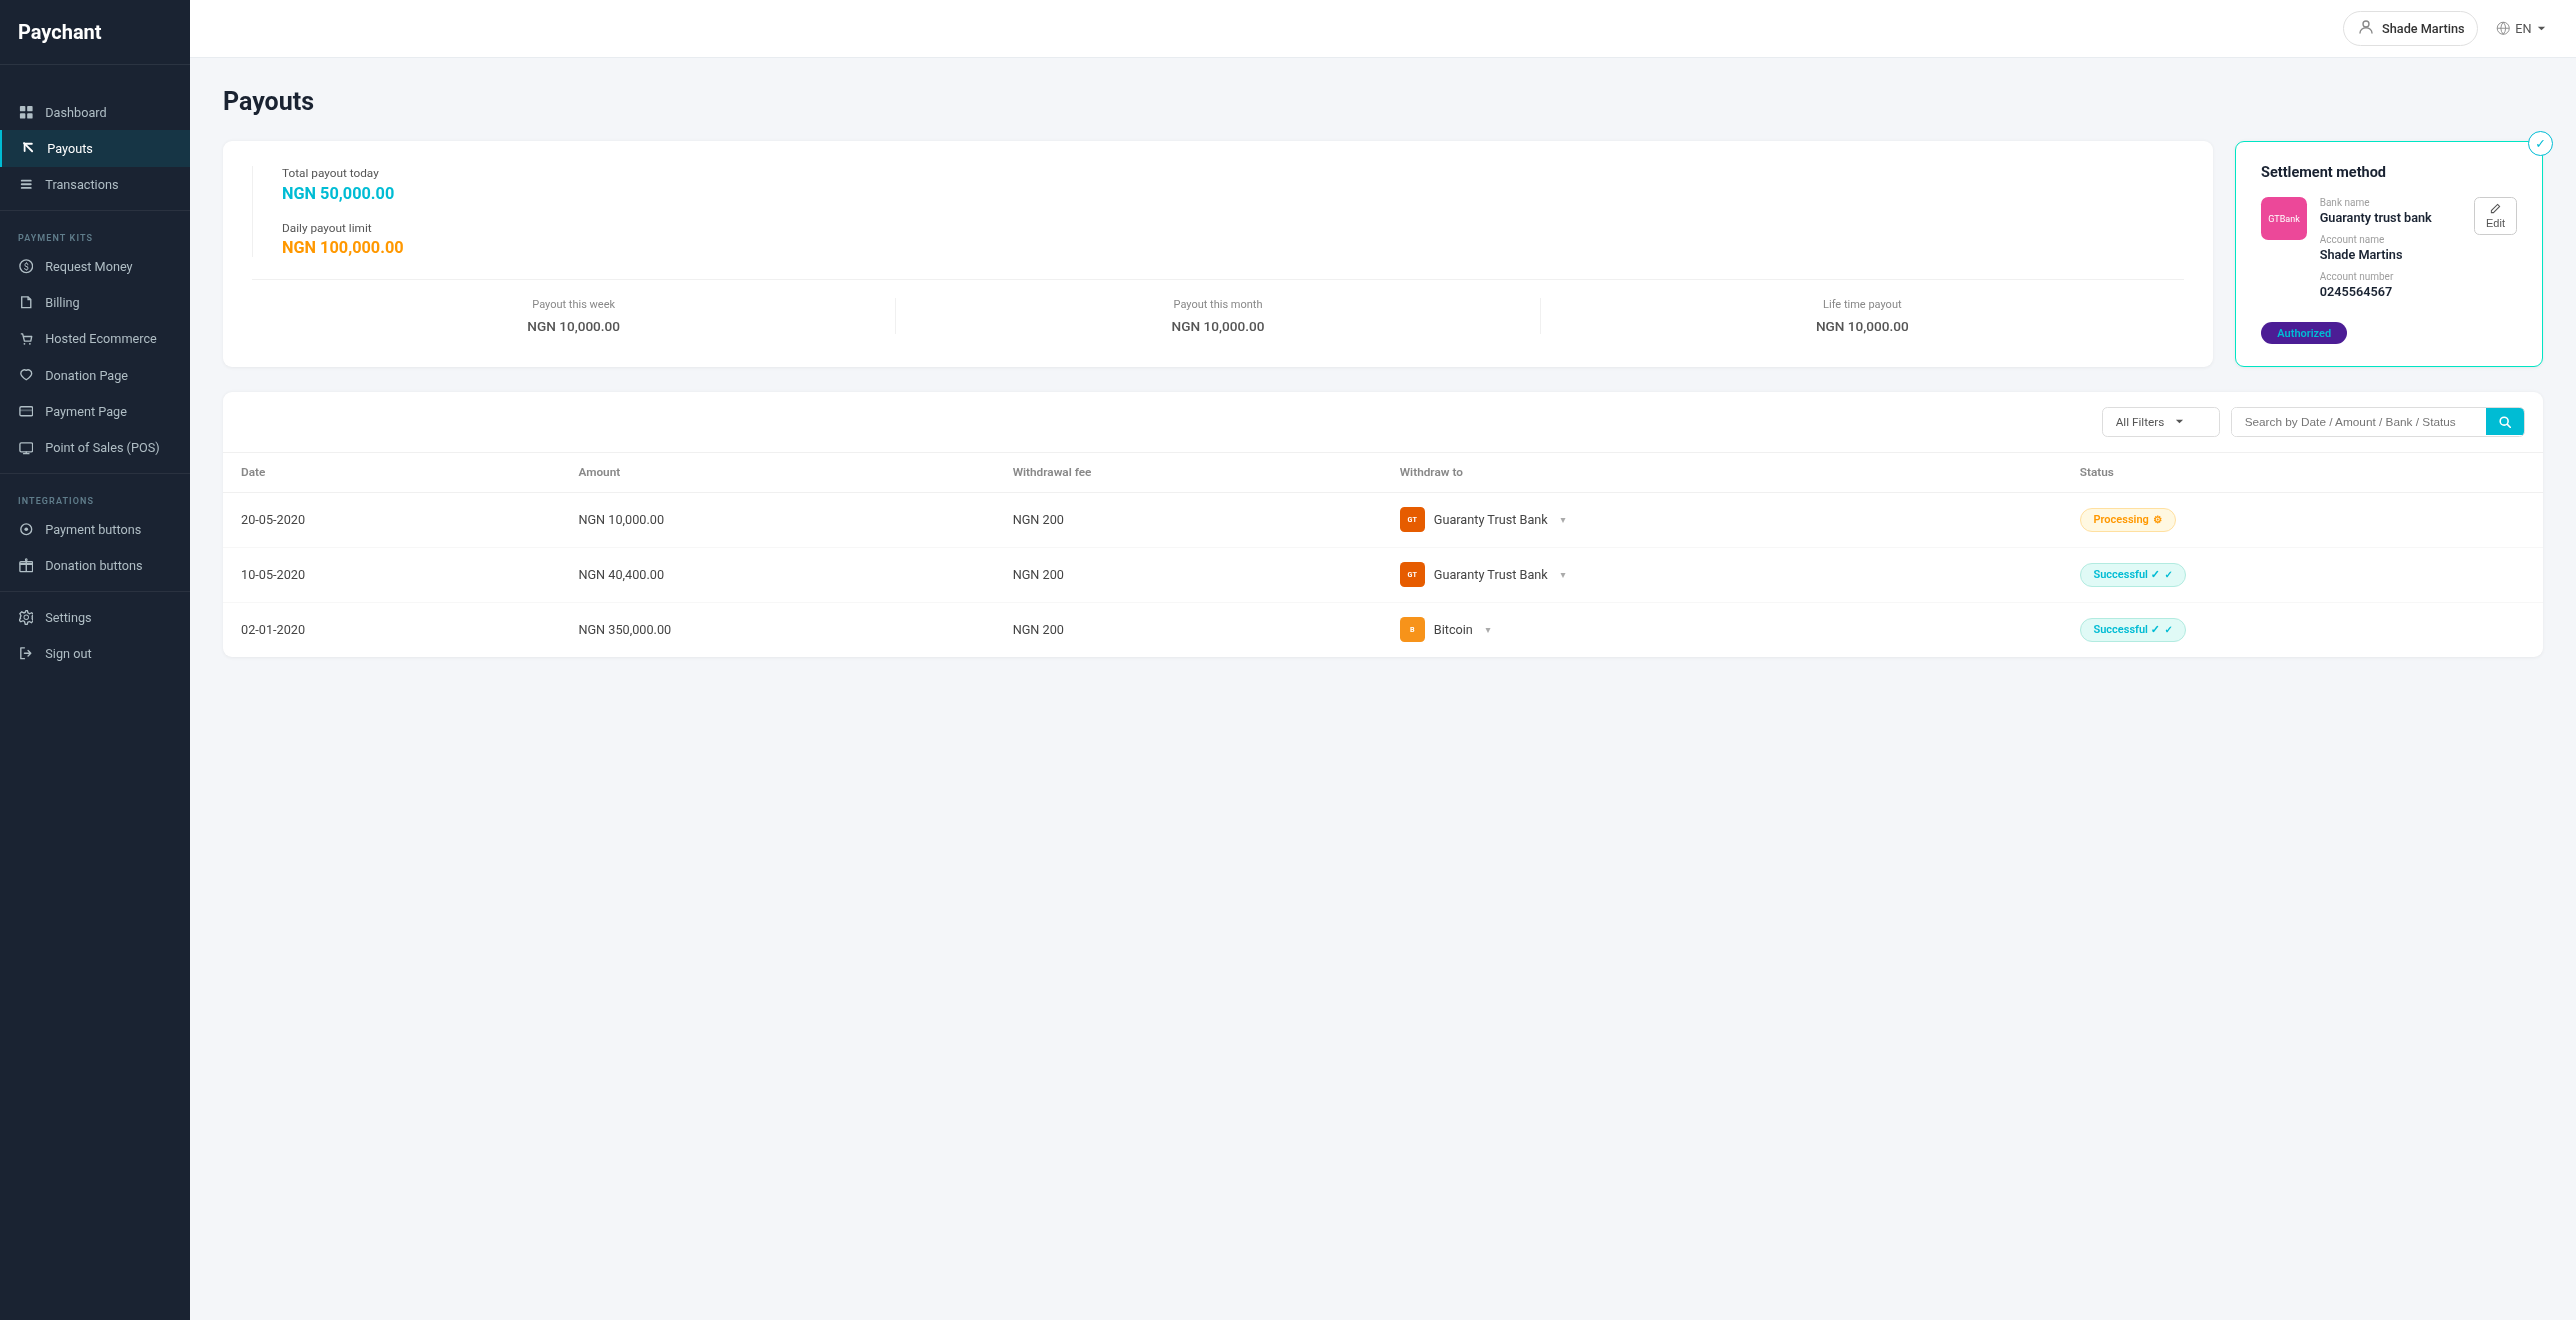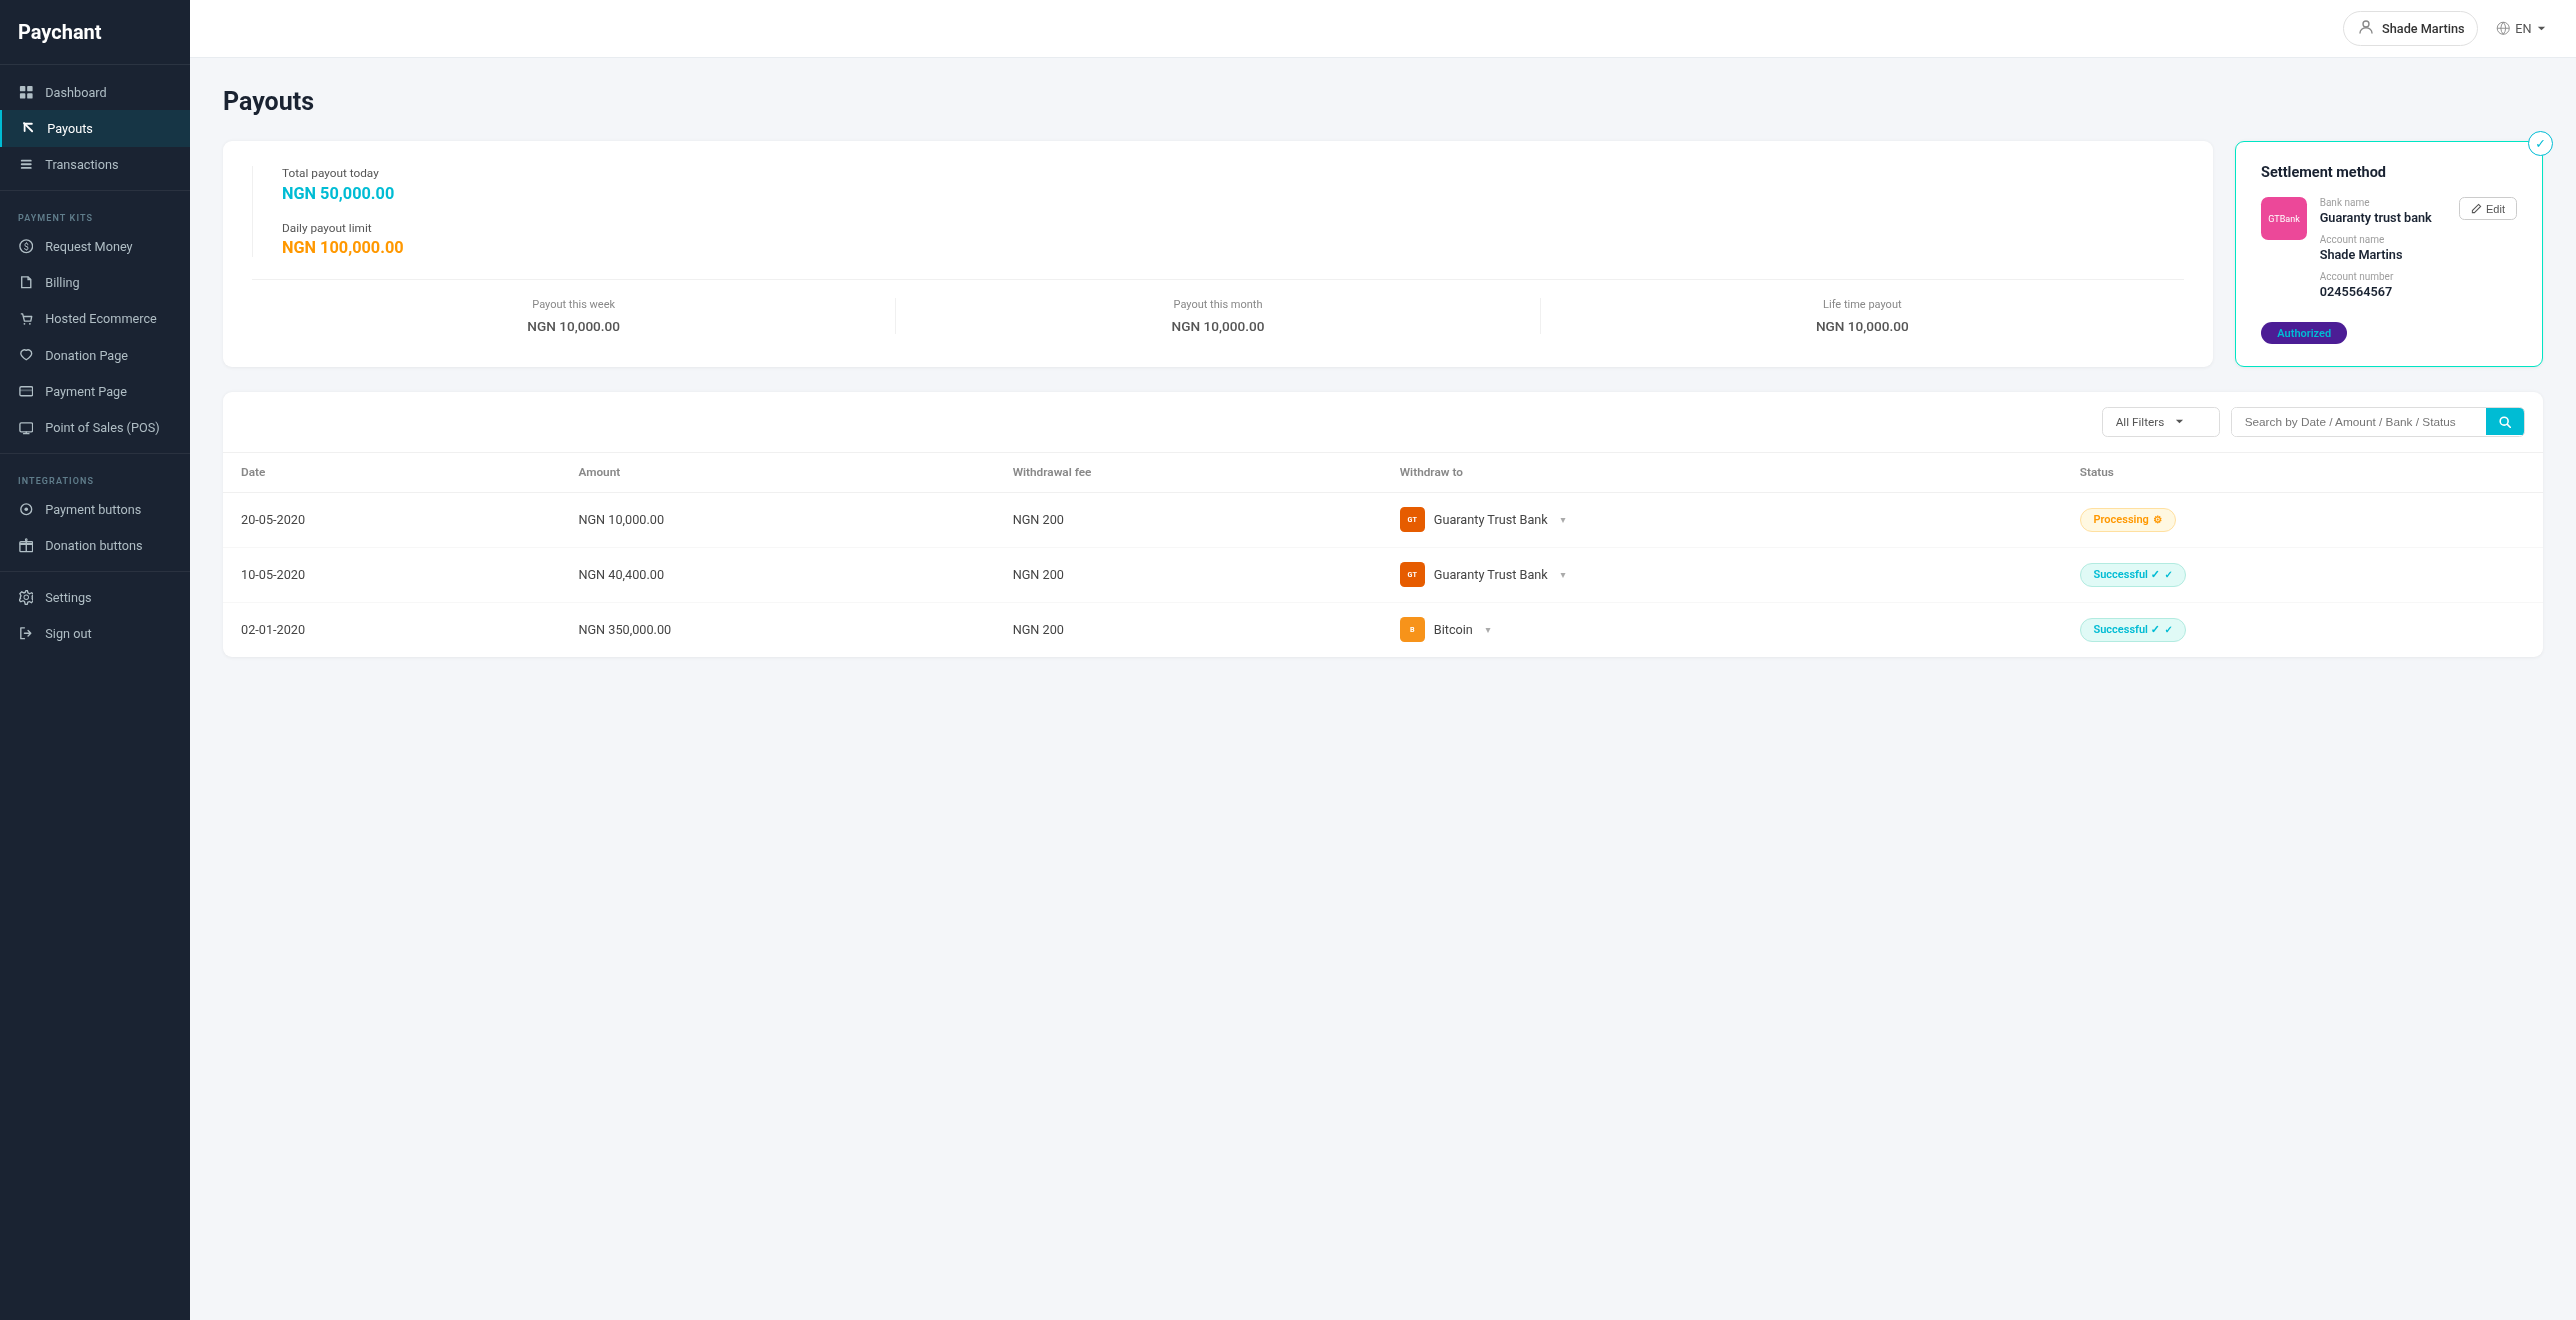--- a/index.html
+++ b/index.html
@@ -8,20 +8,21 @@
     
     .sidebar {
       width: 190px;
       min-width: 190px;
       background: #1a2332;
       color: #fff;
       display: flex;
       flex-direction: column;
       height: 100vh;
       overflow-y: auto;
+      gap: 20px;
     }
     .sidebar-logo {
       padding: 20px 18px;
       font-size: 20px;
       font-weight: 700;
       color: #fff;
       border-bottom: 0.9px solid rgba(255,255,255,0.08);
     }
     .sidebar-nav { flex: 1; padding: 9px 0; }
     .sidebar-item {
@@ -119,21 +120,21 @@
       border: 1.4px solid #00e5c4;
       position: relative;
     }
     .settlement-title { font-size: 14.5px; font-weight: 700; color: #1a2332; margin-bottom: 16.3px; }
     .settlement-check { position: absolute; top: -11px; right: -11px; width: 25px; height: 25px; background: #fff; border-radius: 50%; border: 1.8px solid #00bcd4; display: flex; align-items: center; justify-content: center; color: #00bcd4; font-size: 12.7px; }
     .bank-row { display: flex; align-items: flex-start; gap: 12.7px; }
     .bank-logo { width: 46px; height: 43px; background: #ec4899; border-radius: 7.2px; display: flex; align-items: center; justify-content: center; color: #fff; font-size: 9px; font-weight: 400; flex-shrink: 0; }
     .bank-info { flex: 1; }
     .bank-field-label { font-size: 10px; color: #9e9e9e; margin-bottom: 1.8px; }
     .bank-field-value { font-size: 12.7px; font-weight: 600; color: #1a2332; margin-bottom: 9px; }
-    .edit-btn { background: #fff; border: 0.9px solid #ccc; border-radius: 5.4px; padding: 4.5px 11px; font-size: 11px; color: #555; cursor: pointer; display: flex; align-items: center; gap: 3.6px; }
+    .edit-btn { background: #fff; border: 0.9px solid #ccc; border-radius: 5.4px; padding: 4.5px 11px; font-size: 11px; color: #555; cursor: pointer; display: flex; align-items: center; gap: 3.6px; flex-direction: column; }
     .authorized-badge { display: inline-block; background: #4c1d95; color: #00bcd4; border-radius: 18px; padding: 4.5px 16.3px; font-size: 11px; font-weight: 600; margin-top: 14.5px; }
 
     
     .table-section { background: #fff; border-radius: 9px; padding: 0; box-shadow: 0 0.9px 3.6px rgba(0,0,0,0.06); overflow: hidden; }
     .table-toolbar { display: flex; justify-content: flex-end; align-items: center; gap: 11px; padding: 14.5px 18px; border-bottom: 0.9px solid #f0f0f0; }
     .filter-select { border: 0.9px solid #ddd; border-radius: 5.4px; padding: 7.2px 12.7px; font-size: 11.8px; color: #555; background: #fff; cursor: pointer; display: flex; align-items: center; gap: 5.4px; min-width: 118px; }
     .search-box { display: flex; align-items: center; border: 0.9px solid #ddd; border-radius: 5.4px; overflow: hidden; }
     .search-box input { border: none; outline: none; padding: 7.2px 12.7px; font-size: 11.8px; color: #555; width: 254px; }
     .search-btn { background: #00bcd4; border: none; padding: 7.2px 12.7px; cursor: pointer; color: #fff; font-size: 13.6px; display: flex; align-items: center; }
 

